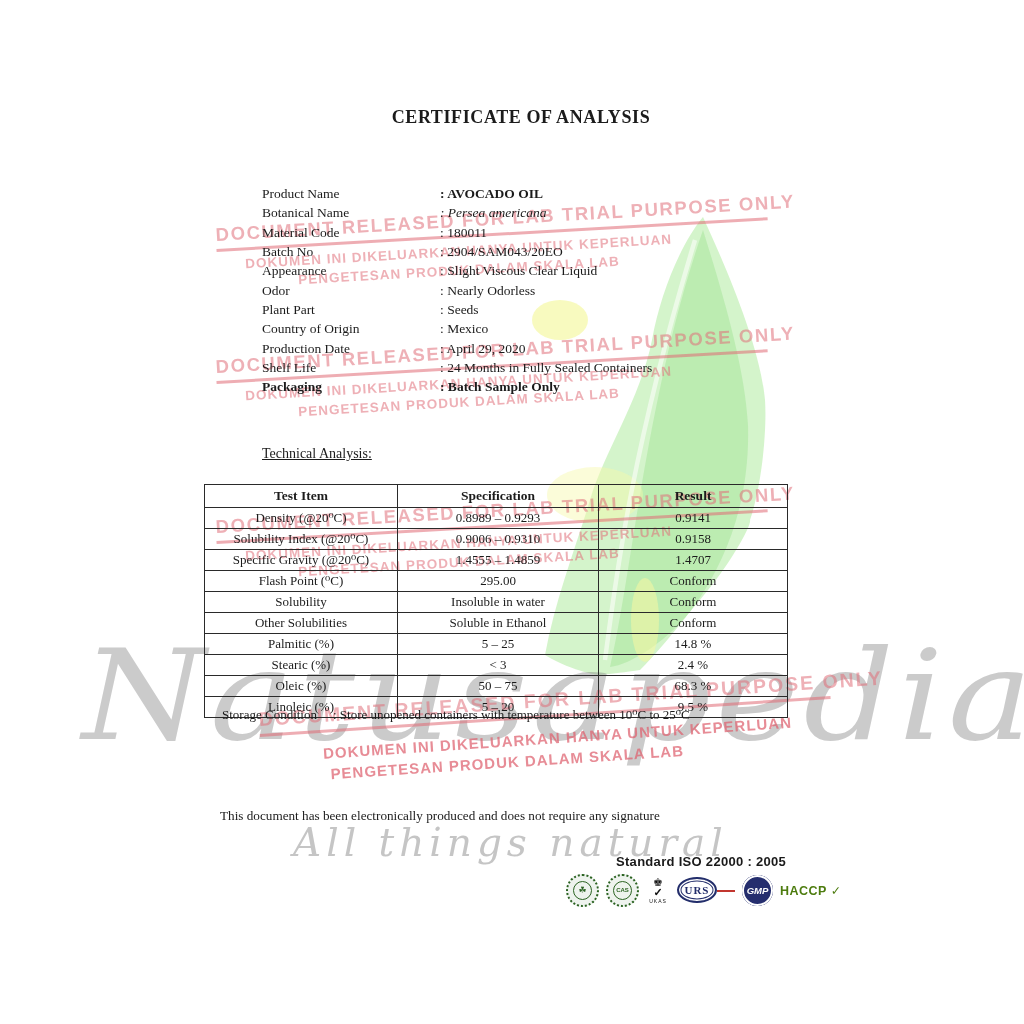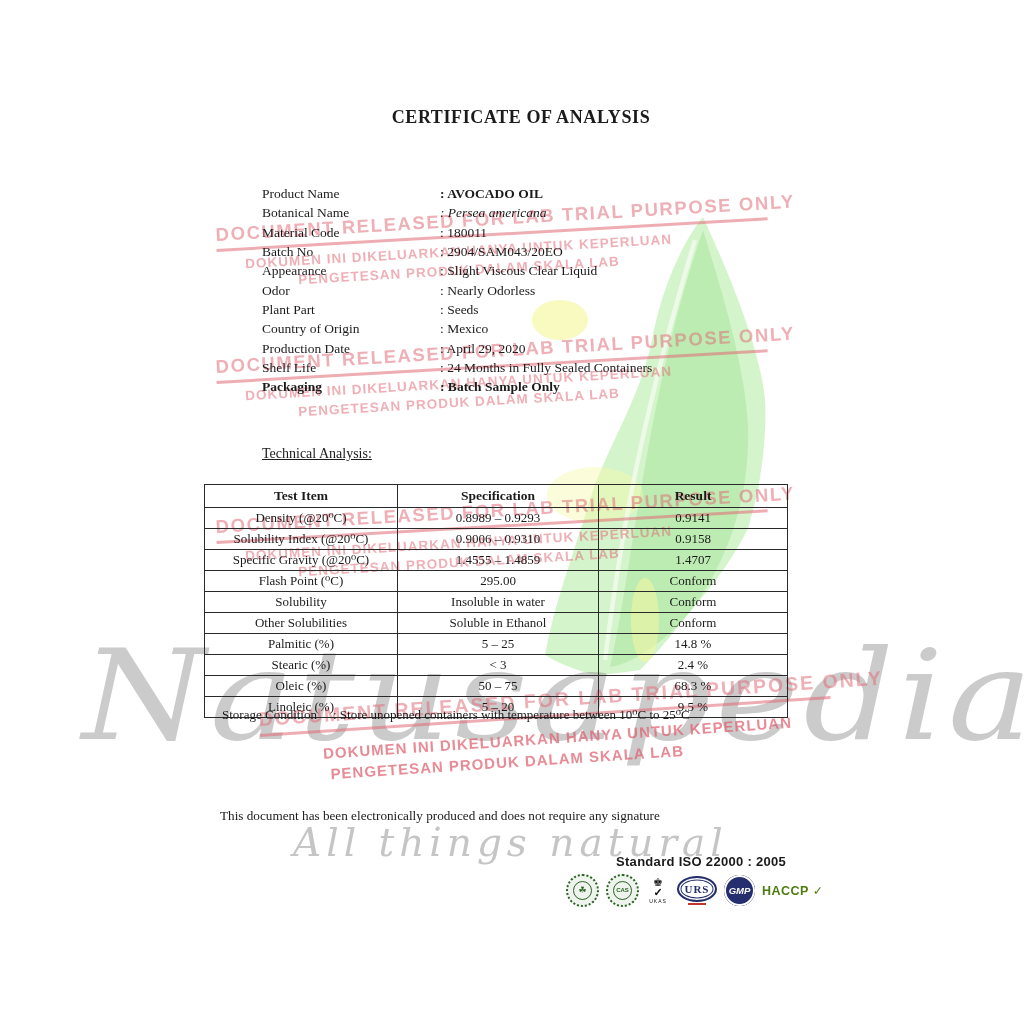--- a/index.html
+++ b/index.html
@@ -52,21 +52,21 @@
         font-weight:700;font-size:13px;letter-spacing:0.3px;color:#1a1a1a;text-align:right;}
   #logo-row{left:566px;top:870px;display:flex;align-items:center;gap:7px;height:40px;}
   .seal{width:33px;height:33px;border-radius:50%;border:2.5px dotted #2b6322;display:flex;
         align-items:center;justify-content:center;box-sizing:border-box;background:rgba(43,99,34,0.08);}
   .seal-core{width:19px;height:19px;border-radius:50%;border:1.5px solid #2b6322;display:flex;
         align-items:center;justify-content:center;font-size:9px;color:#2b6322;box-sizing:border-box;}
   .seal-core.txt{font-family:"Liberation Sans",sans-serif;font-size:6px;font-weight:700;letter-spacing:0;}
   .ukas{display:flex;flex-direction:column;align-items:center;width:24px;line-height:1;color:#111;}
   .ukas .crown{font-size:11px;} .ukas .chk{font-size:11px;font-weight:700;margin:-1px 0 1px 0;}
   .ukas .tag{font-size:5px;letter-spacing:1px;font-family:"Liberation Sans",sans-serif;}
-  .urs{display:flex;flex-direction:column;align-items:center;}
+  .urs{display:flex;flex-direction:row;align-items:center;}
   .urs-oval{width:40px;height:26px;border:2px solid #232e6b;border-radius:50%;display:flex;
         align-items:center;justify-content:center;box-shadow:inset 0 0 0 1.5px #fff,inset 0 0 0 2.5px #232e6b;
         font-weight:700;font-size:11px;color:#232e6b;letter-spacing:1px;box-sizing:border-box;}
   .urs-line{width:18px;height:2px;background:#c2362f;margin-top:1px;}
   .gmp{width:31px;height:31px;border-radius:50%;background:#252e6e;color:#fff;display:flex;
         align-items:center;justify-content:center;font-family:"Liberation Sans",sans-serif;
         font-weight:700;font-style:italic;font-size:9.5px;box-shadow:inset 0 0 0 2px #fff,inset 0 0 0 4px #252e6e;}
   .haccp{font-family:"Liberation Sans","DejaVu Sans",sans-serif;font-weight:700;font-size:12.5px;
         color:#4d7c0f;letter-spacing:0.5px;white-space:nowrap;}
 </style>

